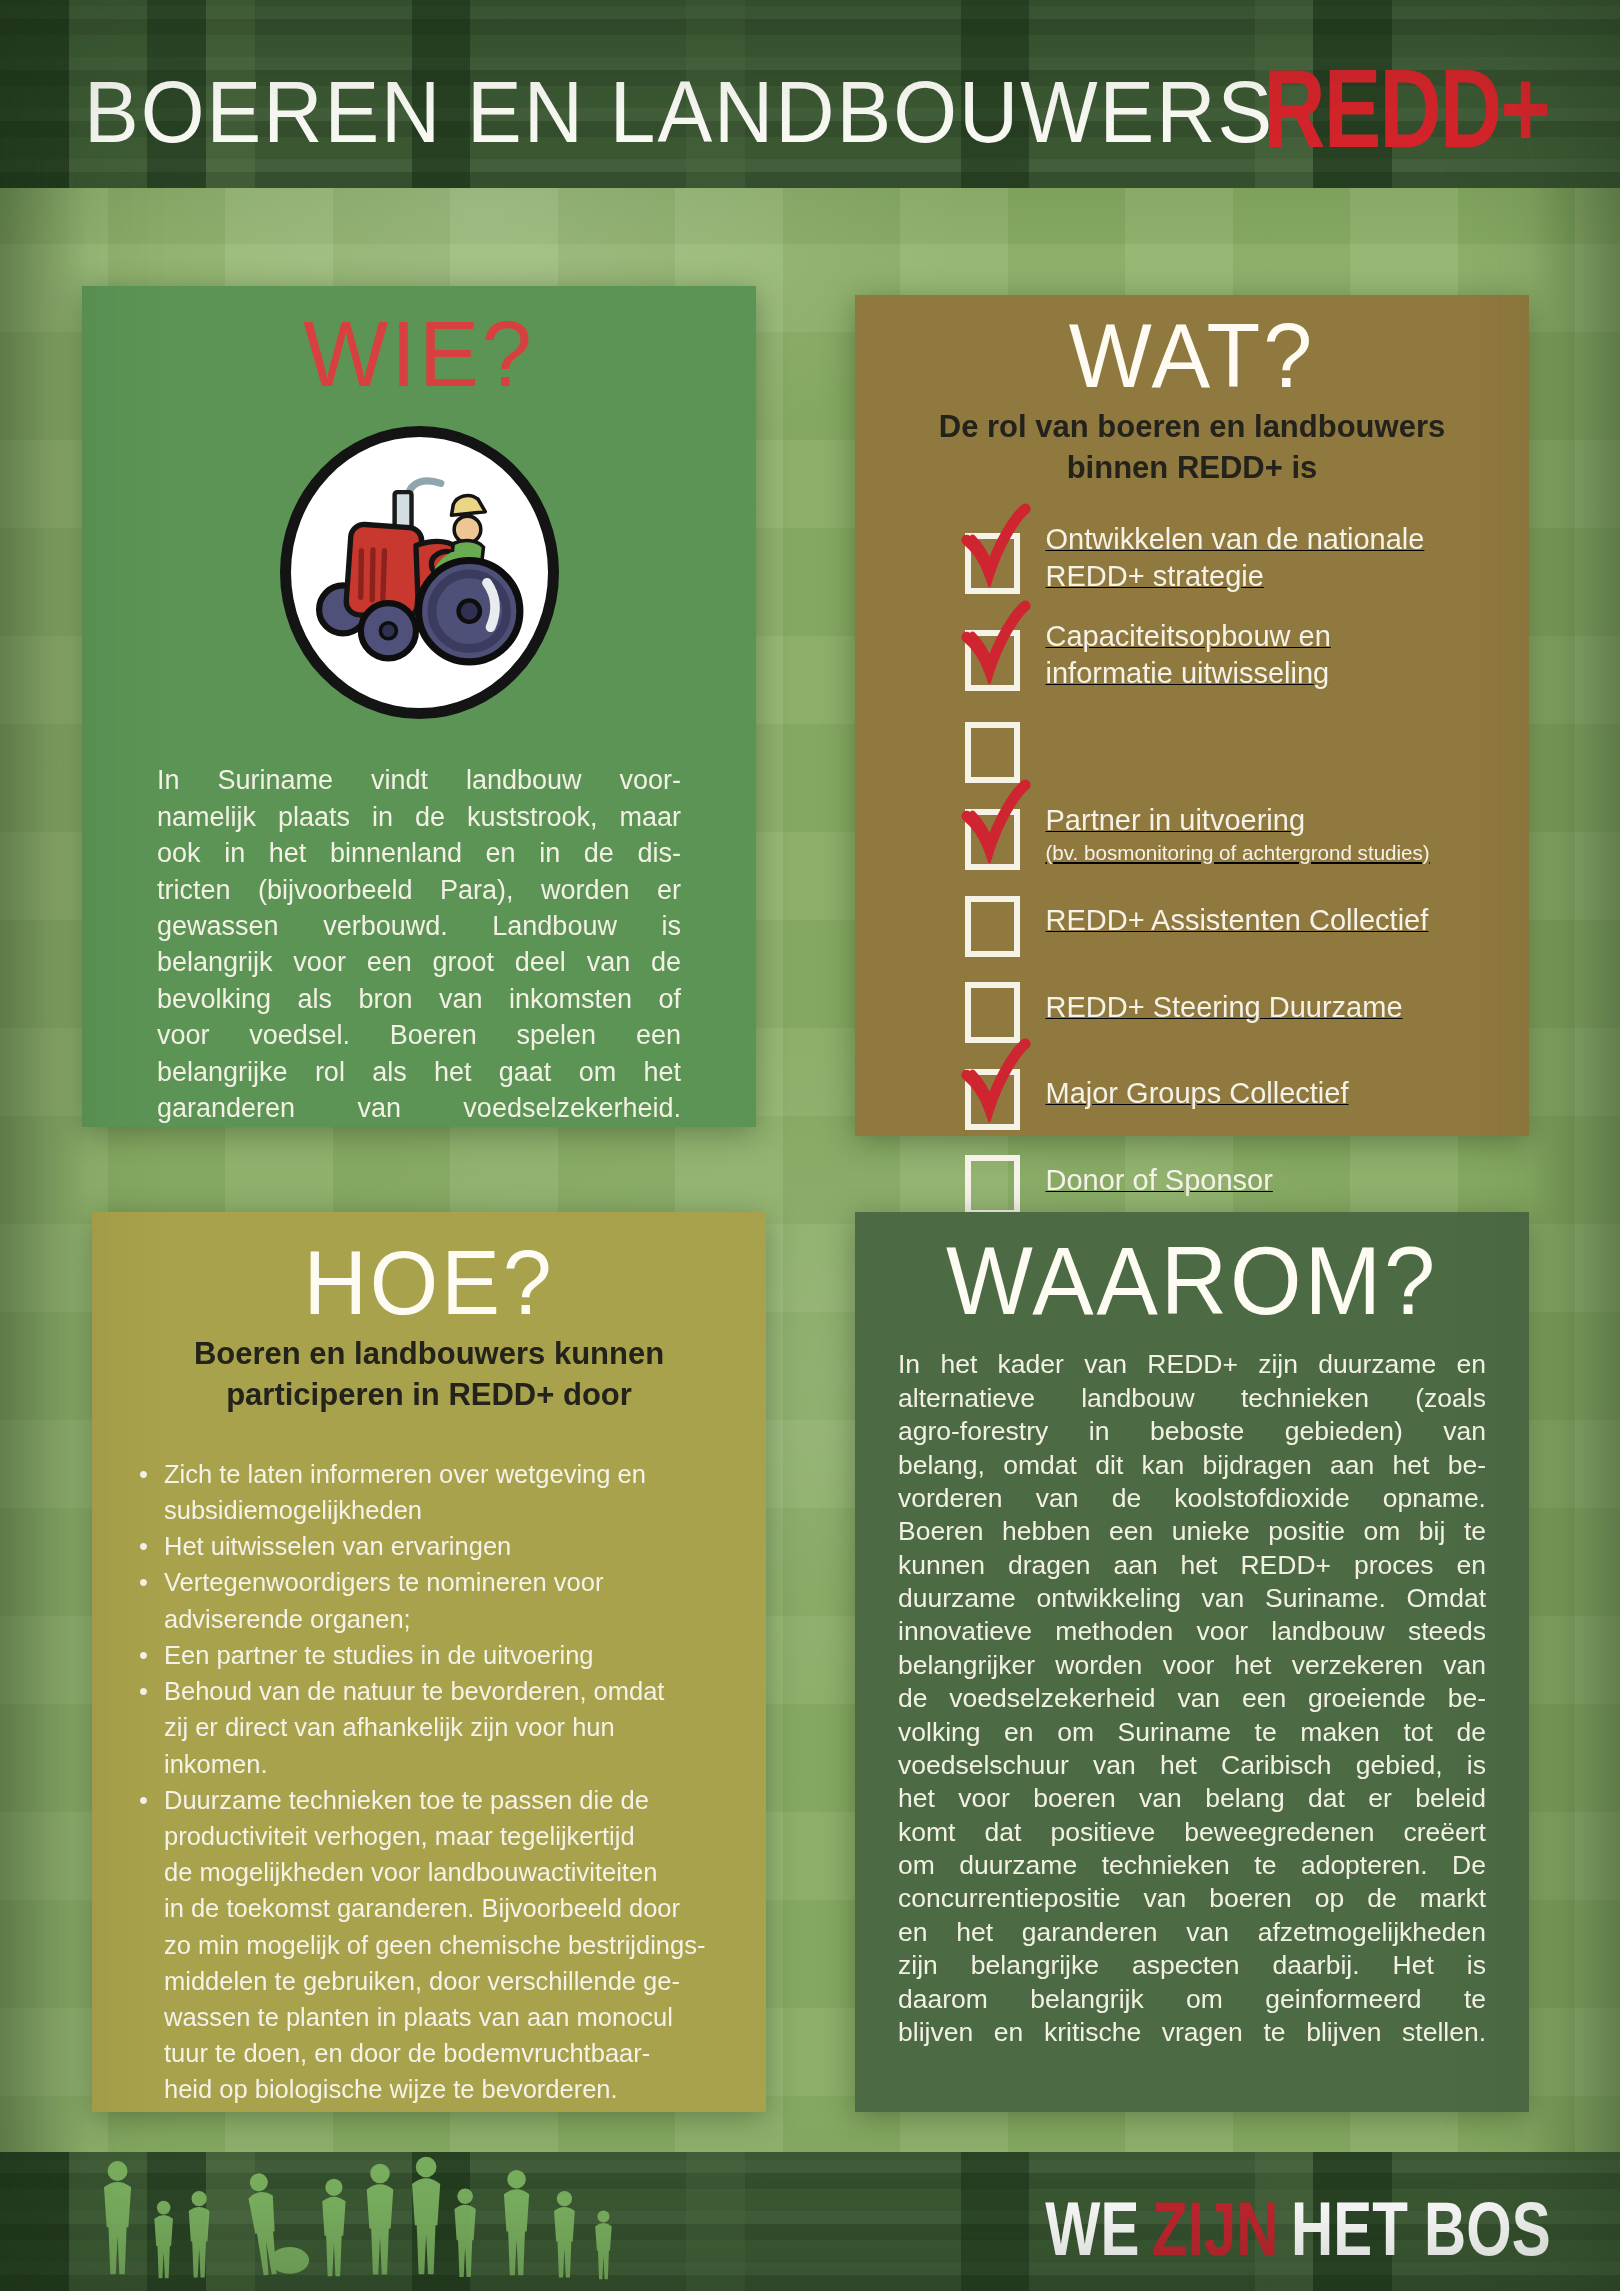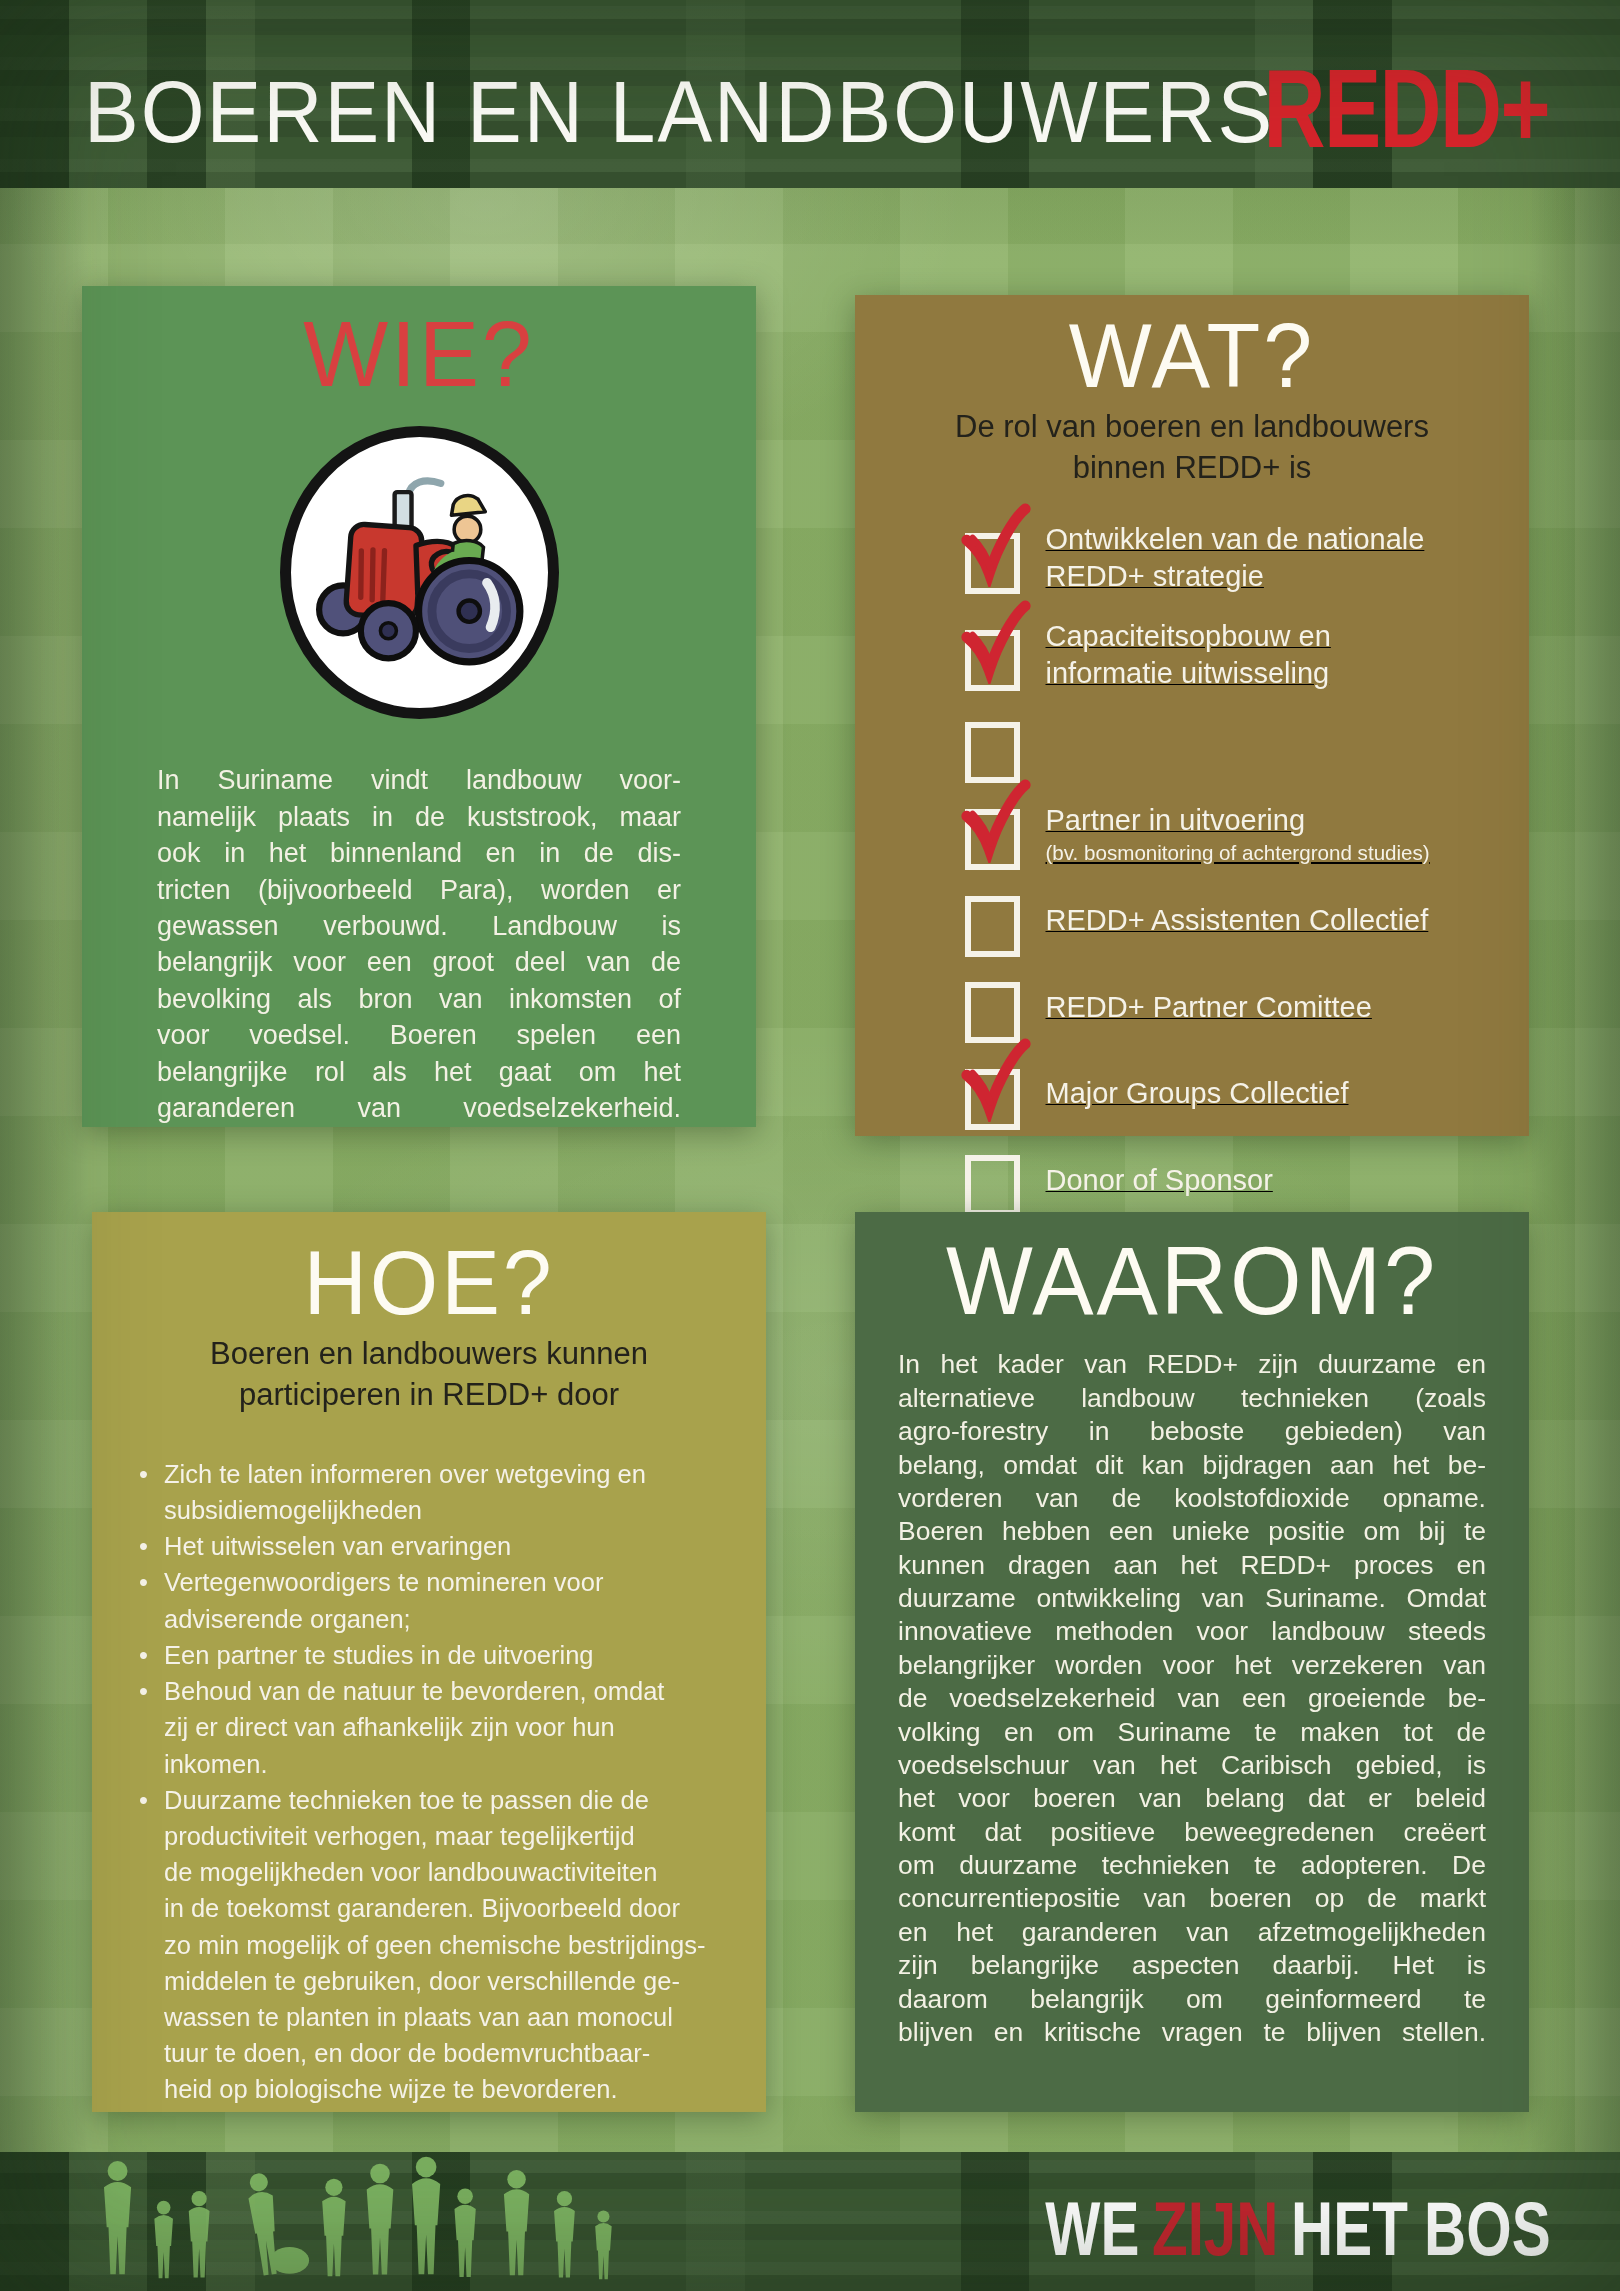--- a/index.html
+++ b/index.html
@@ -34,21 +34,21 @@
   .card-wie{left:82px;top:286px;height:841px;background:#5c9456;}
   .card-wat{left:855px;top:274px;height:841px;background:#90793f;margin-top:21px;}
   .card-hoe{left:92px;top:1212px;height:900px;background:#a8a24c;}
   .card-waarom{left:855px;top:1212px;height:900px;background:#4c6b45;}
   .ctitle{text-align:center;font-weight:400;letter-spacing:2.9px;line-height:1.1;margin:0;
       transform:scaleY(1.04);transform-origin:center top;}
   .card-wie .ctitle{padding-top:15.7px;font-size:90px;color:#d84040;}
   .card-wat .ctitle{padding-top:9.8px;font-size:88px;color:#fdfbf2;}
   .card-hoe .ctitle{padding-top:19.6px;font-size:88px;color:#fdfbf2;}
   .card-waarom .ctitle{padding-top:15.7px;font-size:92px;color:#fdfbf2;}
-  .subtitle{white-space:pre-line;text-align:center;font-size:31px;line-height:1.3;color:#23221b;margin-top:5.9px;}
+  .subtitle{white-space:pre-line;text-align:center;font-size:31px;line-height:1.3;color:#23221b;margin-top:5.9px;font-weight:bold;}
   .badge{width:257px;height:271px;margin:25.5px auto 0;background:#ffffff;border:11.8px solid #141414;
       border-radius:50%;display:flex;align-items:center;justify-content:center;overflow:hidden;}
   .badge svg{width:231px;height:210px;}
   .jtext{white-space:pre-line;text-align:justify;text-align-last:justify;color:#f3f1e4;}
   .wie-body{margin:43px 75px 0;font-size:27px;line-height:1.35;}
   .waarom-body{margin:19.6px 43px 0;font-size:26.5px;line-height:1.26;}
   .checklist{margin:33px 25.5px 0 110px;list-style:none;padding:0;}
   .checkrow{display:flex;align-items:center;margin-bottom:23.5px;text-decoration:underline;}
   .boxwrap{position:relative;flex:0 0 57px;height:63px;}
   .cb{position:absolute;left:0;top:6.9px;width:43px;height:49px;border:6.9px solid #f5f2e8;}
@@ -158,21 +158,21 @@
       <li class="checkrow">
         <span class="boxwrap">
             <span class="cb"></span>
           </span>
         <span class="lblgroup"><span class="cl-label">REDD+ Assistenten Collectief</span></span>
       </li>
       <li class="checkrow">
         <span class="boxwrap">
             <span class="cb"></span>
           </span>
-        <span class="lblgroup"><span class="cl-label">REDD+ Partner Comittee</span></span>
+        <span class="lblgroup"><span class="cl-label">REDD+ Steering Duurzame</span></span>
       </li>
       <li class="checkrow">
         <span class="boxwrap">
             <span class="cb"></span>
           <svg class="check" viewBox="0 0 80 88">
             <path d="M10 40 C20 48 28 60 33 74 C42 46 58 18 70 8" fill="none" stroke="#cf2531" stroke-width="11" stroke-linecap="round"></path>
             <path d="M16 38 C24 46 30 56 34 68" fill="none" stroke="#cf2531" stroke-width="7" stroke-linecap="round"></path>
           </svg>
           </span>
         <span class="lblgroup"><span class="cl-label">Major Groups Collectief</span></span>

